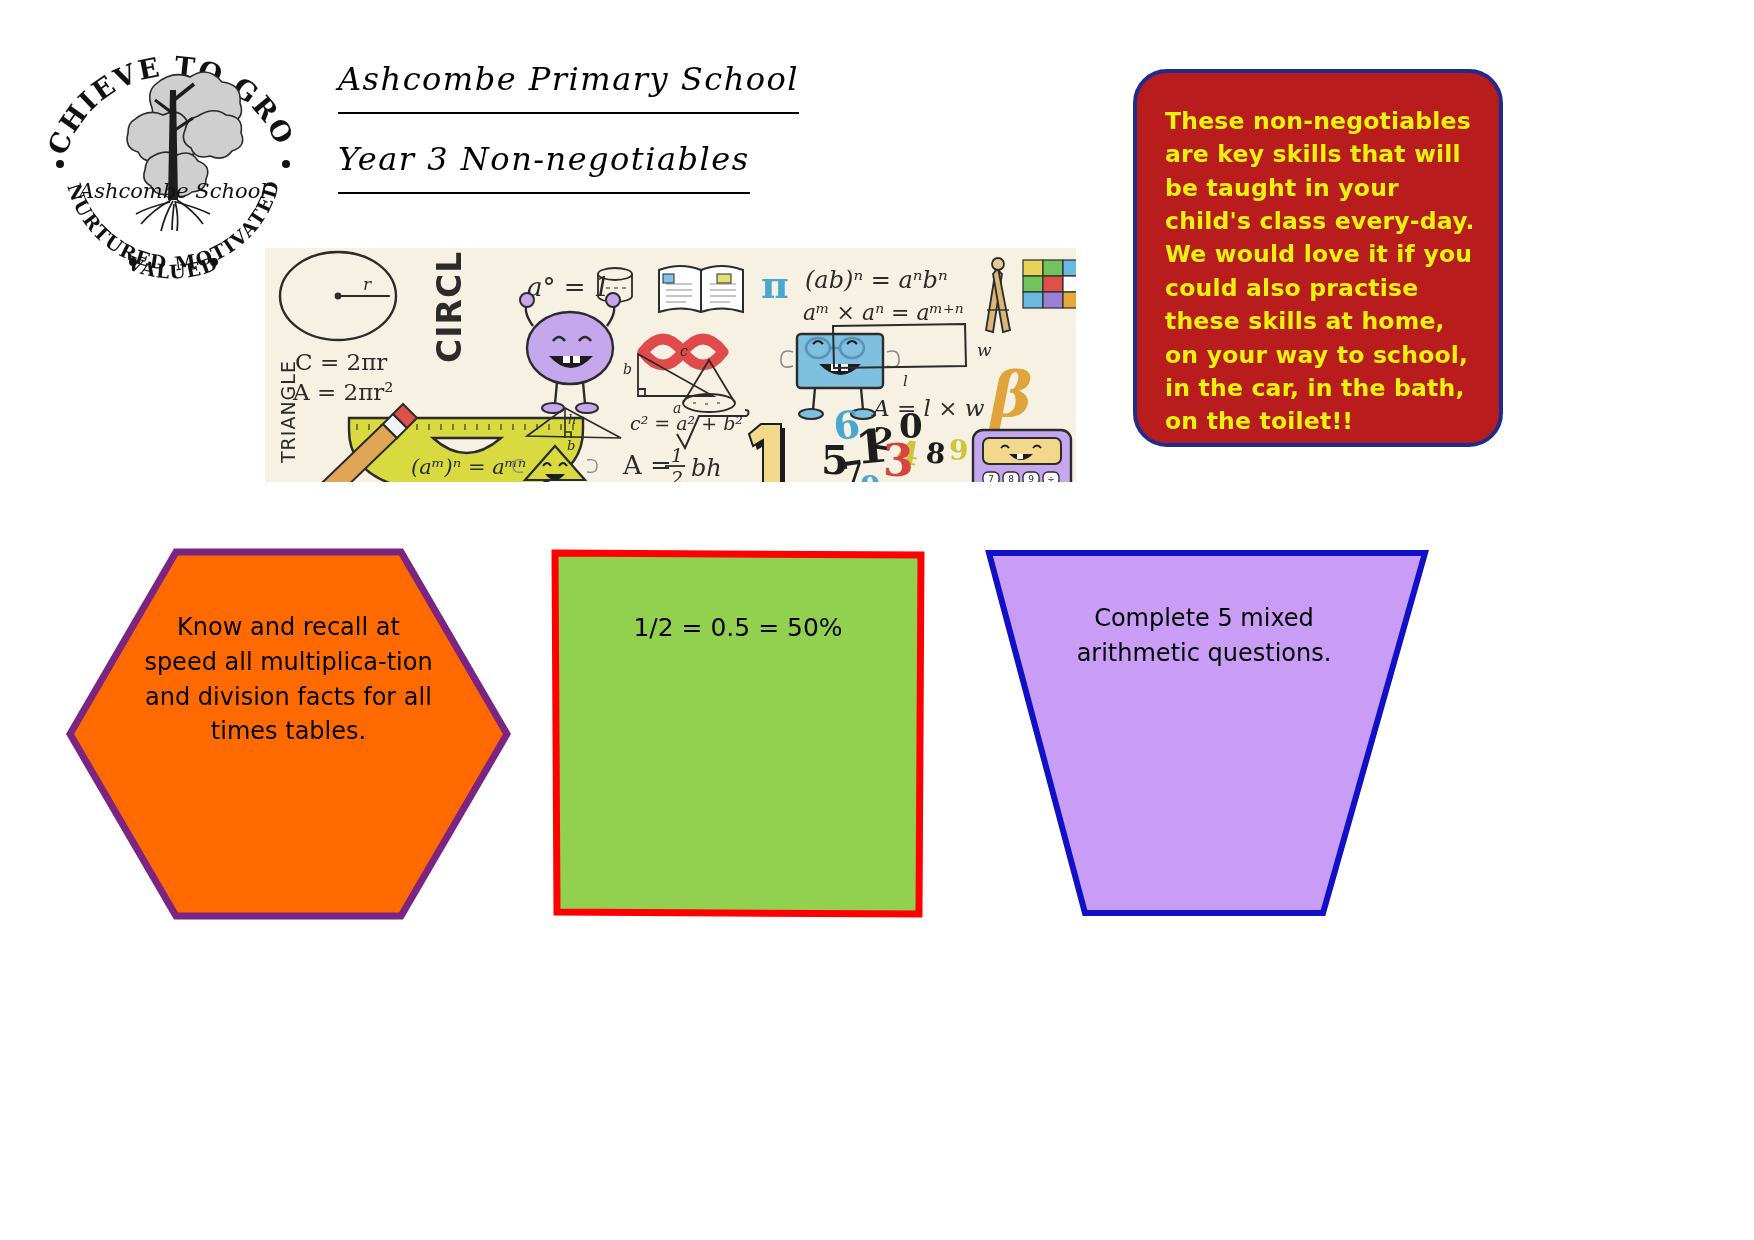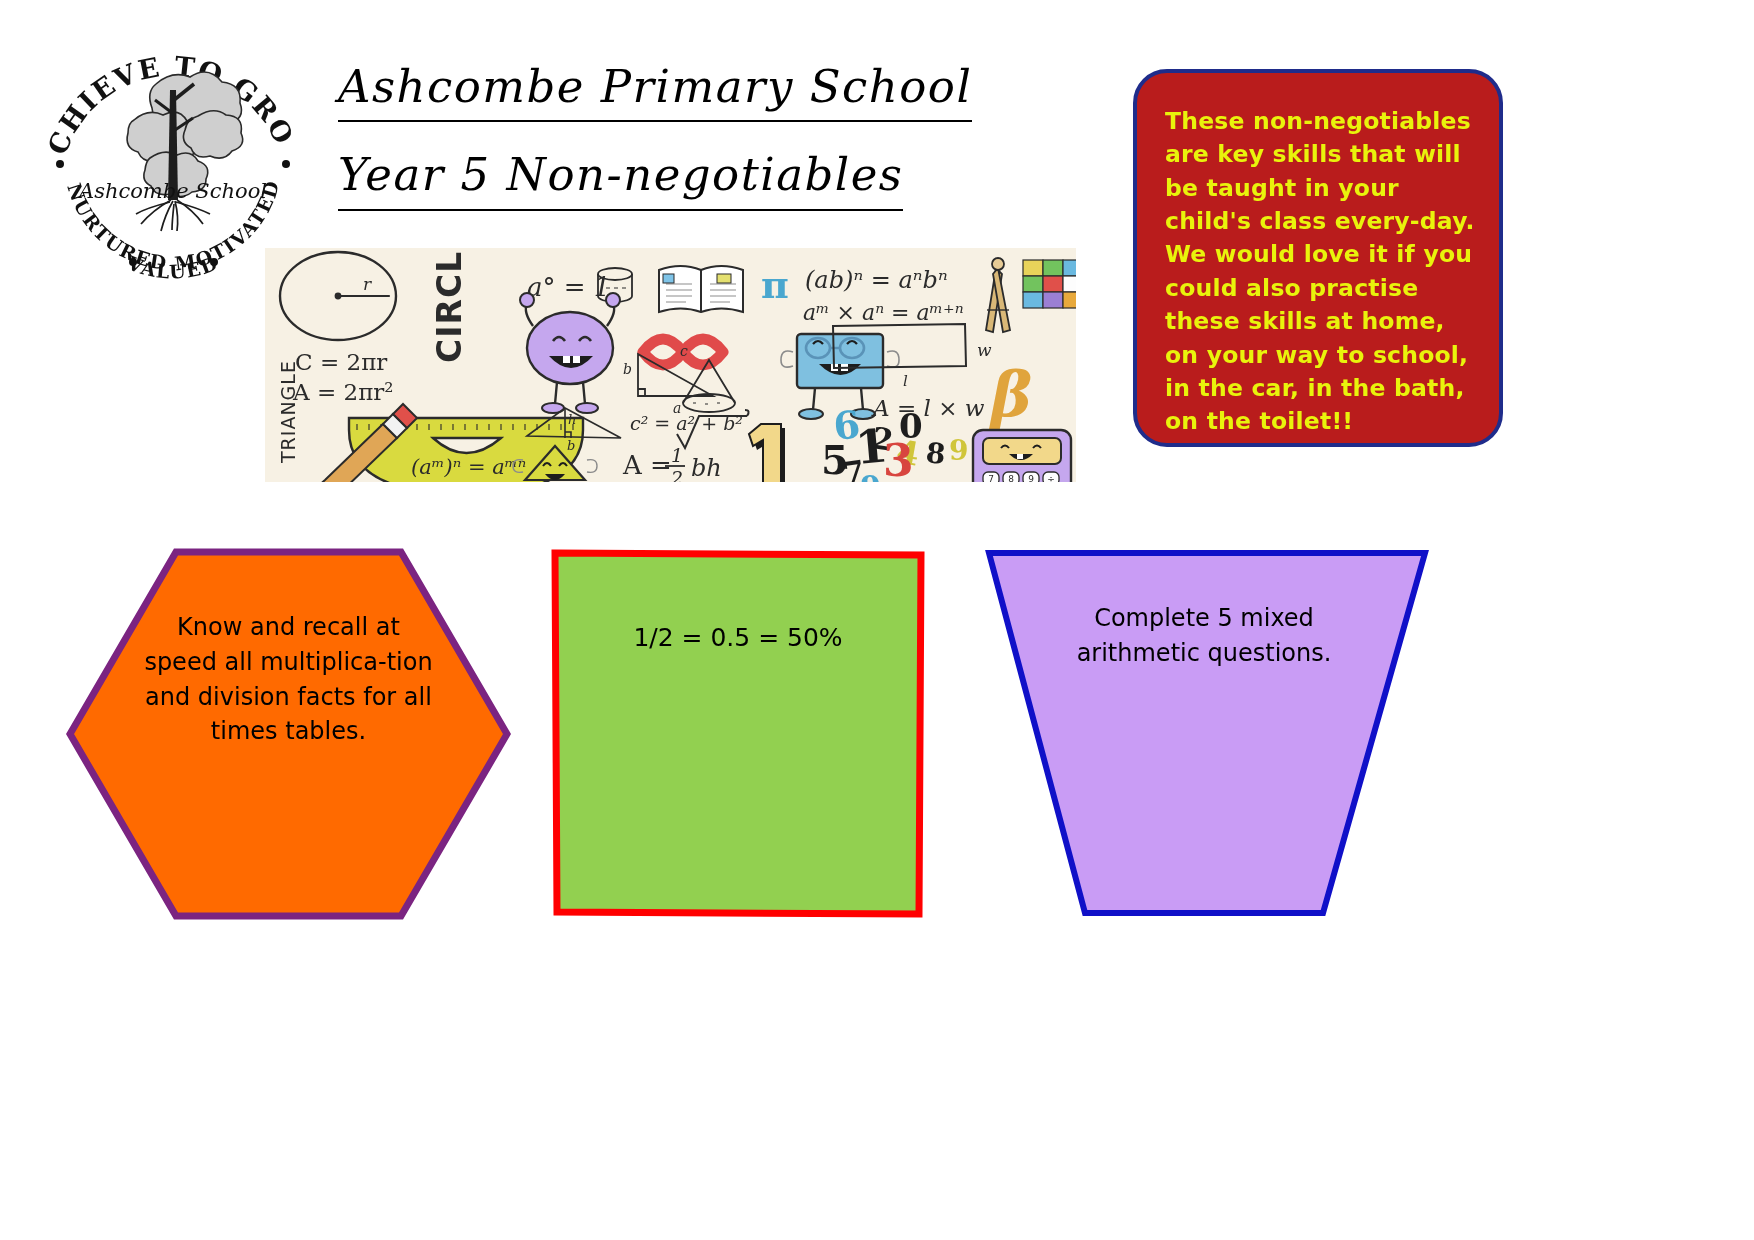--- a/index.html
+++ b/index.html
@@ -27,27 +27,27 @@
   
   #title-block {
     position: absolute;
     left: 338px;
     top: 62px;
     width: 760px;
   }
   .title-line {
     font-family: "DejaVu Serif", serif;
     font-style: italic;
-    font-size: 45px;
+    font-size: 32px;
     font-weight: 400;
     letter-spacing: 1.5px;
     color: #000000;
     border-bottom: 2.5px solid #000000;
     display: inline-block;
-    padding-bottom: 8px;
+    padding-bottom: 14px;
     line-height: 1.12;
     white-space: nowrap;
   }
   #title-line-2-wrap { margin-top: 28px; }
 
   
   #maths-banner {
     position: absolute;
     left: 265px;
     top: 248px;
@@ -100,21 +100,21 @@
     left: 0; right: 0;
     text-align: center;
     color: #000000;
     font-family: "DejaVu Sans", sans-serif;
     font-size: 24px;
     line-height: 1.45;
     pointer-events: none;
   }
   #hexagon-text   { top: 62px; left: 72px; right: 72px; }
   #square-text    { top: 58px; left: 32px; right: 32px; }
-  #square-examples{ margin-top: 14px; font-size: 25px; line-height: 1.35; }
+  #square-examples{ margin-top: 4px; font-size: 25px; line-height: 1.35; }
   #trapezoid-text { top: 52px; left: 92px; right: 92px; }
 </style>
 </head>
 <body>
 
 <div id="school-logo">
   <svg width="270" height="270" viewBox="0 0 270 270" xmlns="http://www.w3.org/2000/svg">
     <defs>
       <path id="arcTop" d="M 26,150 A 112,112 0 0 1 244,150" fill="none"></path>
       <path id="arcBotL" d="M 30,120 A 110,110 0 0 0 135,258" fill="none"></path>
@@ -165,21 +165,21 @@
         <path d="M136,192 q-2,18 -2,26"></path>
       </g>
 
       <text x="135" y="186" text-anchor="middle" font-family="DejaVu Serif, serif" font-style="italic" font-size="21" fill="#111">Ashcombe School</text>
     </g>
   </svg>
 </div>
 
 <div id="title-block">
   <div><span class="title-line">Ashcombe Primary School</span></div>
-  <div id="title-line-2-wrap"><span class="title-line">Year 5 Non-negotiables</span></div>
+  <div id="title-line-2-wrap"><span class="title-line">Year 3 Non-negotiables</span></div>
 </div>
 
 <div id="maths-banner">
   <svg width="811" height="234" viewBox="0 0 811 234" xmlns="http://www.w3.org/2000/svg">
     <rect x="0" y="0" width="811" height="234" fill="#f7f1e4"></rect>
 
     <g stroke="#2b2b2b" fill="none" stroke-linecap="round" stroke-linejoin="round">
 
       <ellipse cx="73" cy="48" rx="58" ry="44" stroke-width="2.4"></ellipse>
       <line x1="73" y1="48" x2="124" y2="48" stroke-width="2.2"></line>

